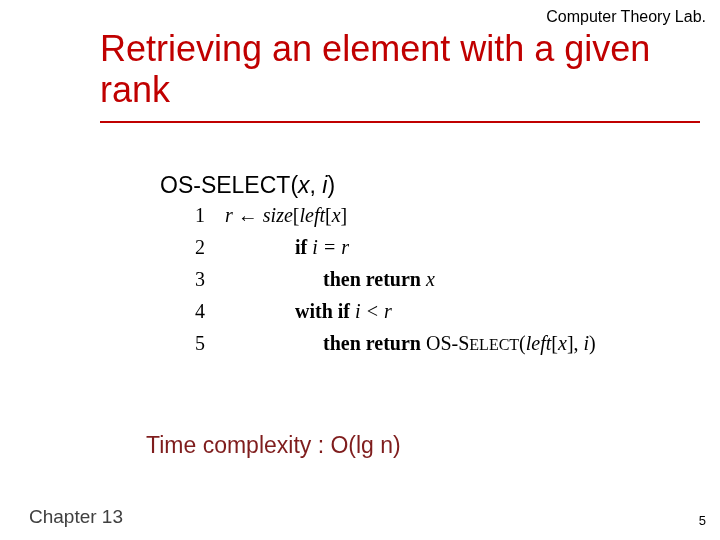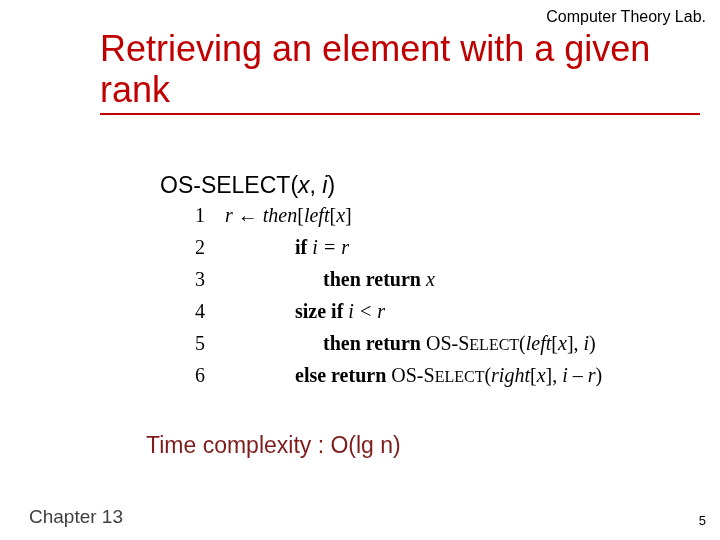--- a/index.html
+++ b/index.html
@@ -19,21 +19,21 @@
     color: #000;
   }
   .title {
     position: absolute;
     top: 28px;
     left: 100px;
     right: 20px;
     font-size: 36px;
     color: #c00000;
     border-bottom: 2px solid #c00000;
-    padding-bottom: 2px;
+    padding-bottom: 10px;
     line-height: 1.15;
     font-weight: 400;
   }
   .fnsig {
     position: absolute;
     top: 162px;
     left: 160px;
     font-size: 23px;
     color: #000;
     margin-top: 10px;
@@ -82,35 +82,32 @@
 <div class="header-label">Computer Theory Lab.</div>
 
 <div class="title">Retrieving an element with a given rank</div>
 
 <div class="fnsig">
   <span>OS-S</span><span class="sc">ELECT</span><span>(</span><span class="it">x</span><span>, </span><span class="it">i</span><span>)</span>
 </div>
 
 <div class="code">
   <div class="row">
-    <span class="ln">1</span><span class="it">r</span><span> ← </span><span class="it">then</span><span>[</span><span class="it">left</span><span>[</span><span class="it">x</span><span>]</span>
+    <span class="ln">1</span><span class="it">r</span><span> ← </span><span class="it">size</span><span>[</span><span class="it">left</span><span>[</span><span class="it">x</span><span>]</span>
   </div>
   <div class="row">
     <span class="ln">2</span><span class="ind1"></span><b>if </b><span class="it">i = r</span>
   </div>
   <div class="row">
     <span class="ln">3</span><span class="ind2"></span><b>then return </b><span class="it">x</span>
   </div>
   <div class="row">
-    <span class="ln">4</span><span class="ind1"></span><b>size if </b><span class="it">i &lt; r</span>
+    <span class="ln">4</span><span class="ind1"></span><b>with if </b><span class="it">i &lt; r</span>
   </div>
   <div class="row">
     <span class="ln">5</span><span class="ind2"></span><b>then return </b><span>OS-S</span><span style="font-size:16px">ELECT</span><span>(</span><span class="it">left</span><span>[</span><span class="it">x</span><span>], </span><span class="it">i</span><span>)</span>
-  </div>
-  <div class="row">
-    <span class="ln">6</span><span class="ind1"></span><b>else return </b><span>OS-S</span><span style="font-size:16px">ELECT</span><span>(</span><span class="it">right</span><span>[</span><span class="it">x</span><span>], </span><span class="it">i – r</span><span>)</span>
   </div>
 </div>
 
 <div class="complexity">Time complexity : O(lg n)</div>
 
 <div class="footer-left">Chapter 13</div>
 <div class="footer-right">5</div>
 
 </body></html>

